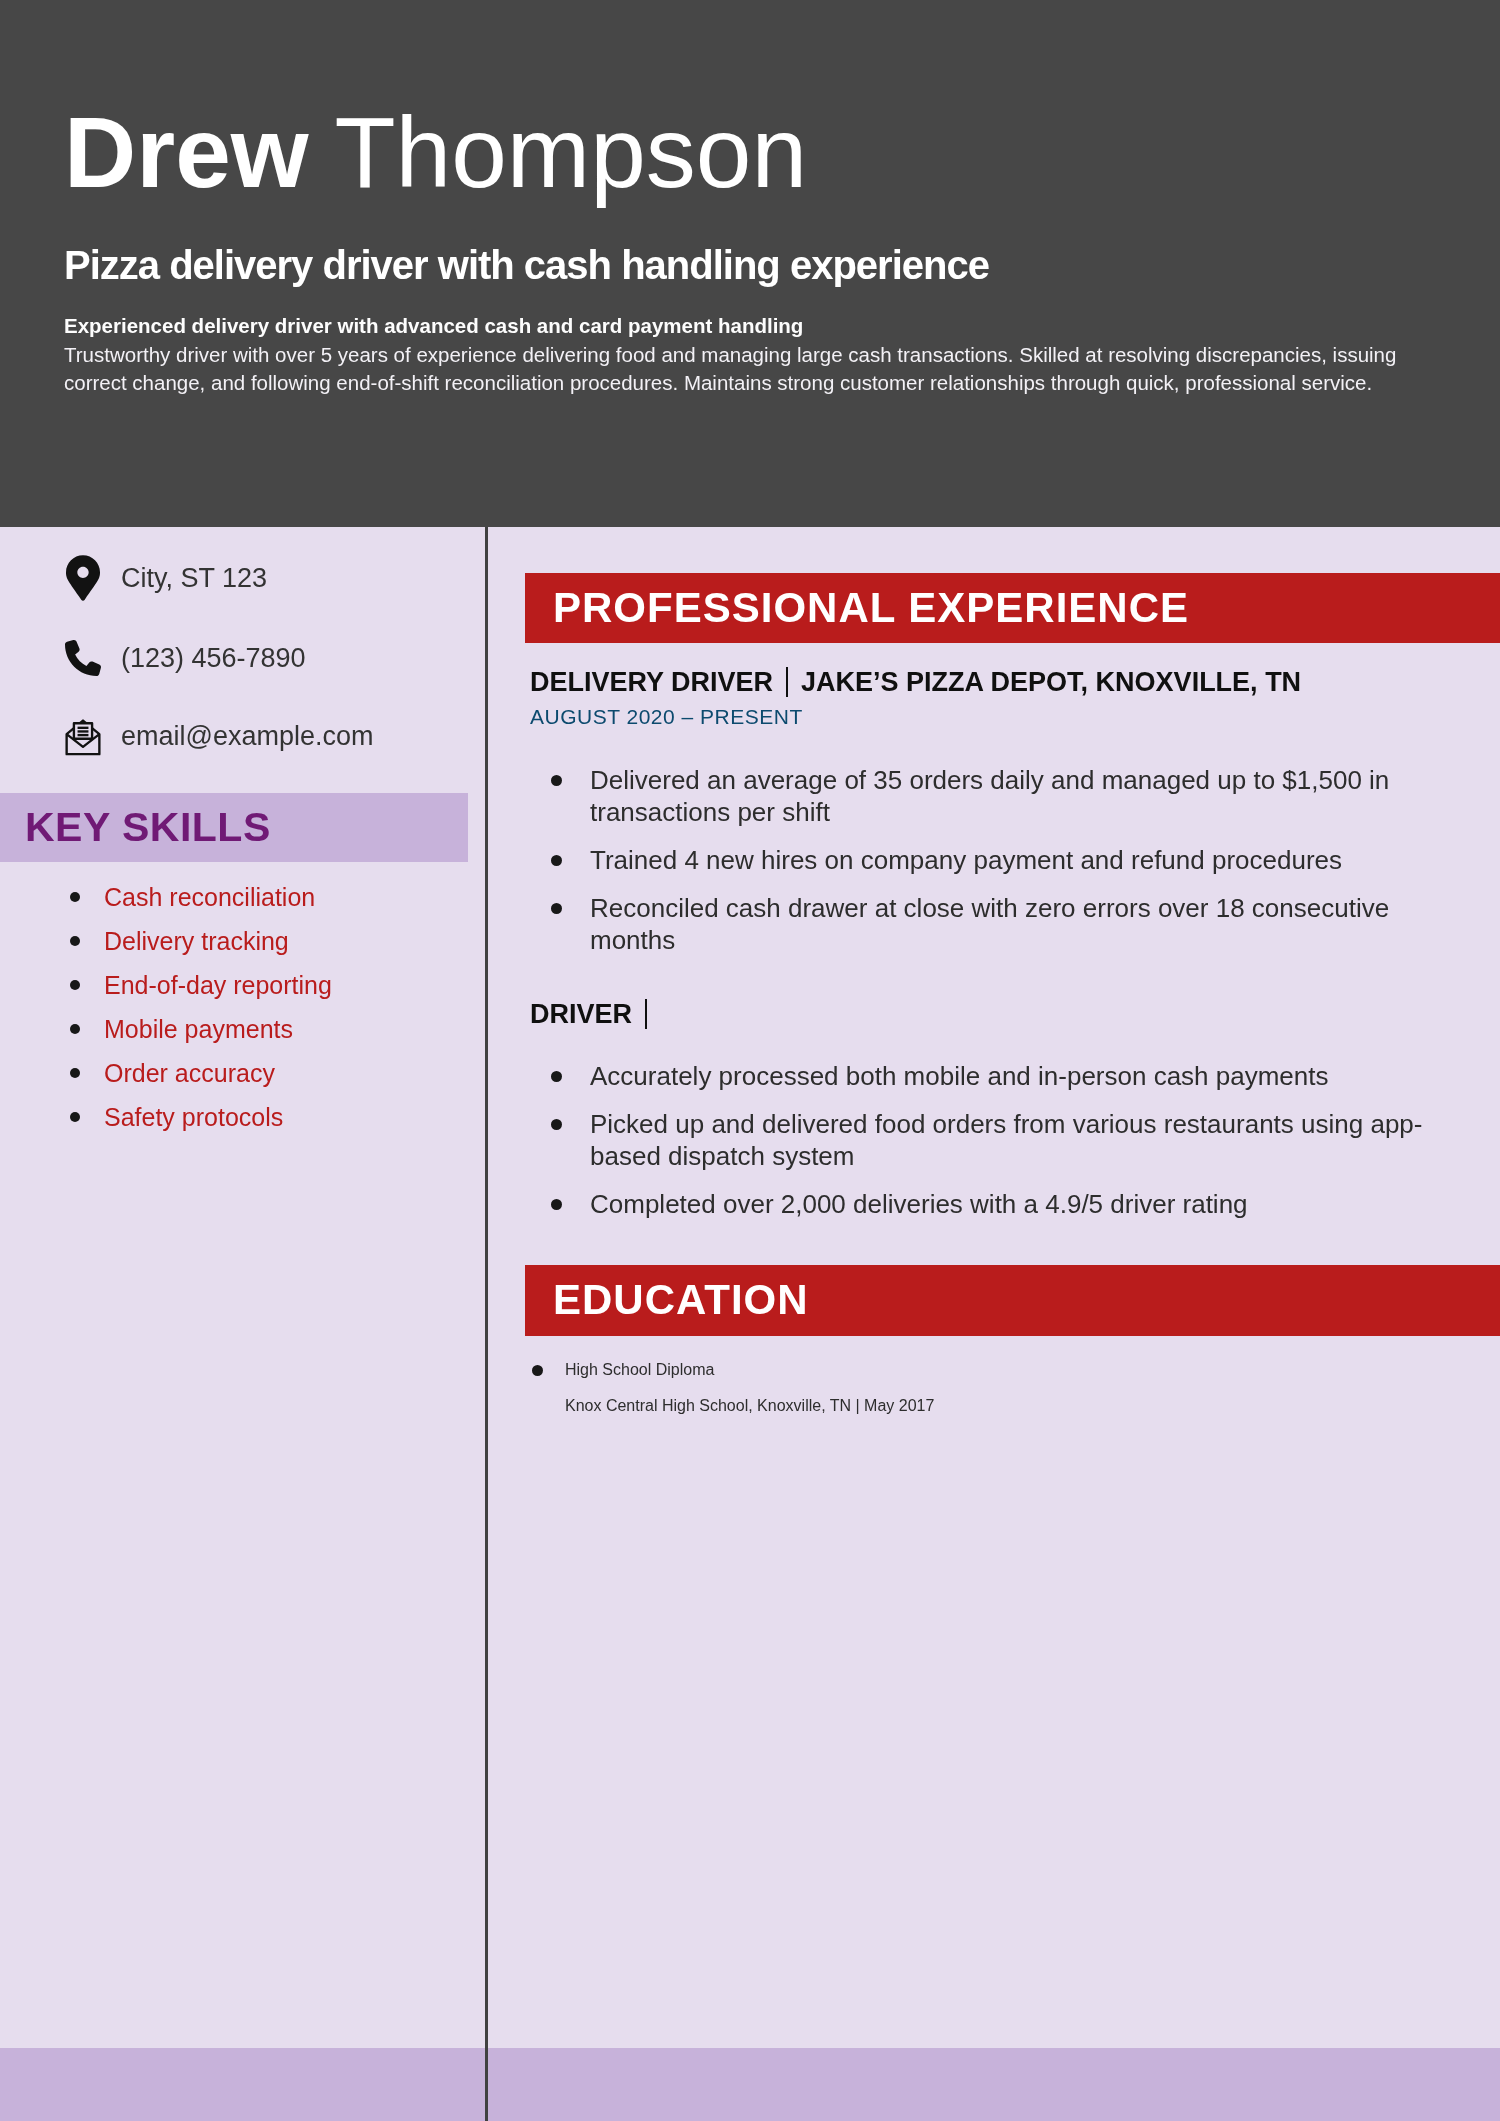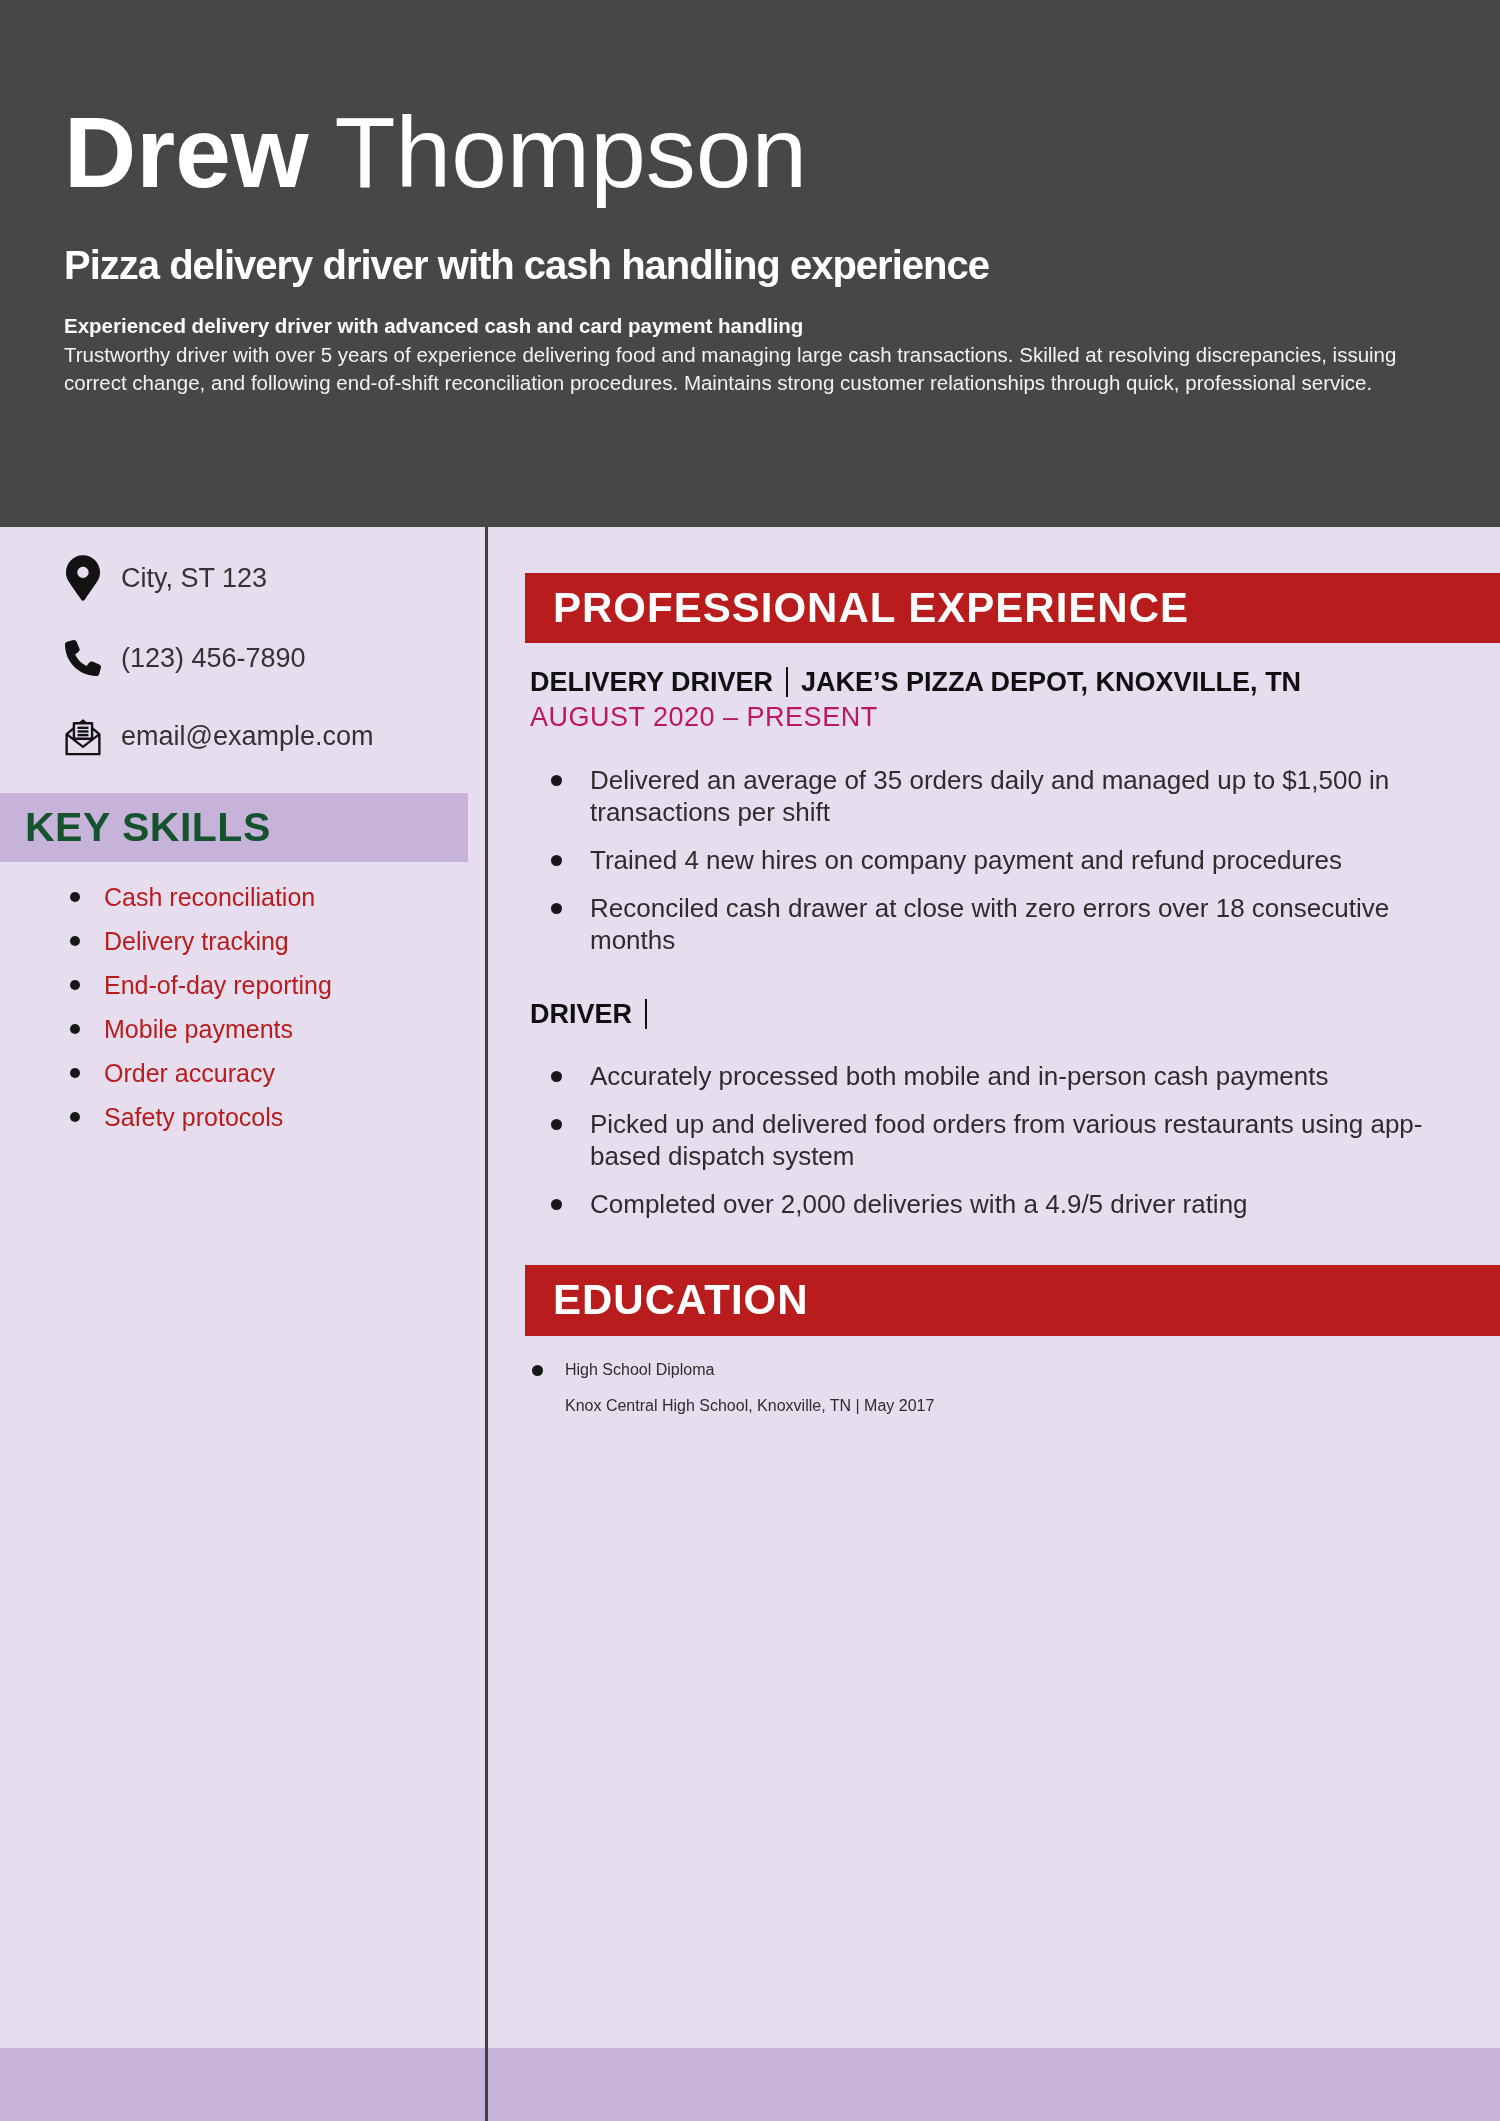--- a/index.html
+++ b/index.html
@@ -55,21 +55,21 @@
   .row-location { top: 554px; }
   .row-phone    { top: 634px; }
   .row-email    { top: 712px; }
 
   .skills-band {
     position: absolute; left: 0; top: 793px; width: 468px; height: 69px;
     background: #c7b2da;
   }
   .skills-band .band-label {
     position: absolute; left: 25px; top: 0; line-height: 69px;
-    font-size: 41px; font-weight: 700; color: #14532d; letter-spacing: 0.5px;
+    font-size: 41px; font-weight: 700; color: #701a75; letter-spacing: 0.5px;
     white-space: nowrap;
   }
   .skills-list {
     position: absolute; left: 68px; top: 882px; width: 400px; list-style: none;
   }
   .skills-list li {
     position: relative; padding-left: 36px; font-size: 25px; line-height: 30px;
     color: #b91c1c; margin-bottom: 14px;
   }
   .skills-list li::before {
@@ -94,22 +94,22 @@
   .job-2 { top: 998px; }
   .job-title {
     display: flex; align-items: center; font-size: 27px; font-weight: 700;
     line-height: 32px; color: #101010; white-space: nowrap;
   }
   .job-title .sep {
     display: inline-block; width: 2px; height: 30px; background: #101010;
     margin: 0 13px; flex: 0 0 auto;
   }
   .job-dates {
-    margin-top: 2px; font-size: 27px; font-weight: 400; line-height: 34px;
-    color: #be185d; letter-spacing: 0.5px;
+    margin-top: 2px; font-size: 21px; font-weight: 400; line-height: 34px;
+    color: #0c4a6e; letter-spacing: 0.5px;
   }
   .job-bullets { margin-top: 30px; width: 905px; list-style: none; }
   .job-bullets li {
     position: relative; padding-left: 60px; font-size: 26px; line-height: 32px;
     color: #2d2d2d; margin-bottom: 16px;
   }
   .job-bullets li::before {
     content: ""; position: absolute; left: 21px; top: 11px;
     width: 11px; height: 11px; border-radius: 50%; background: #181818;
   }

